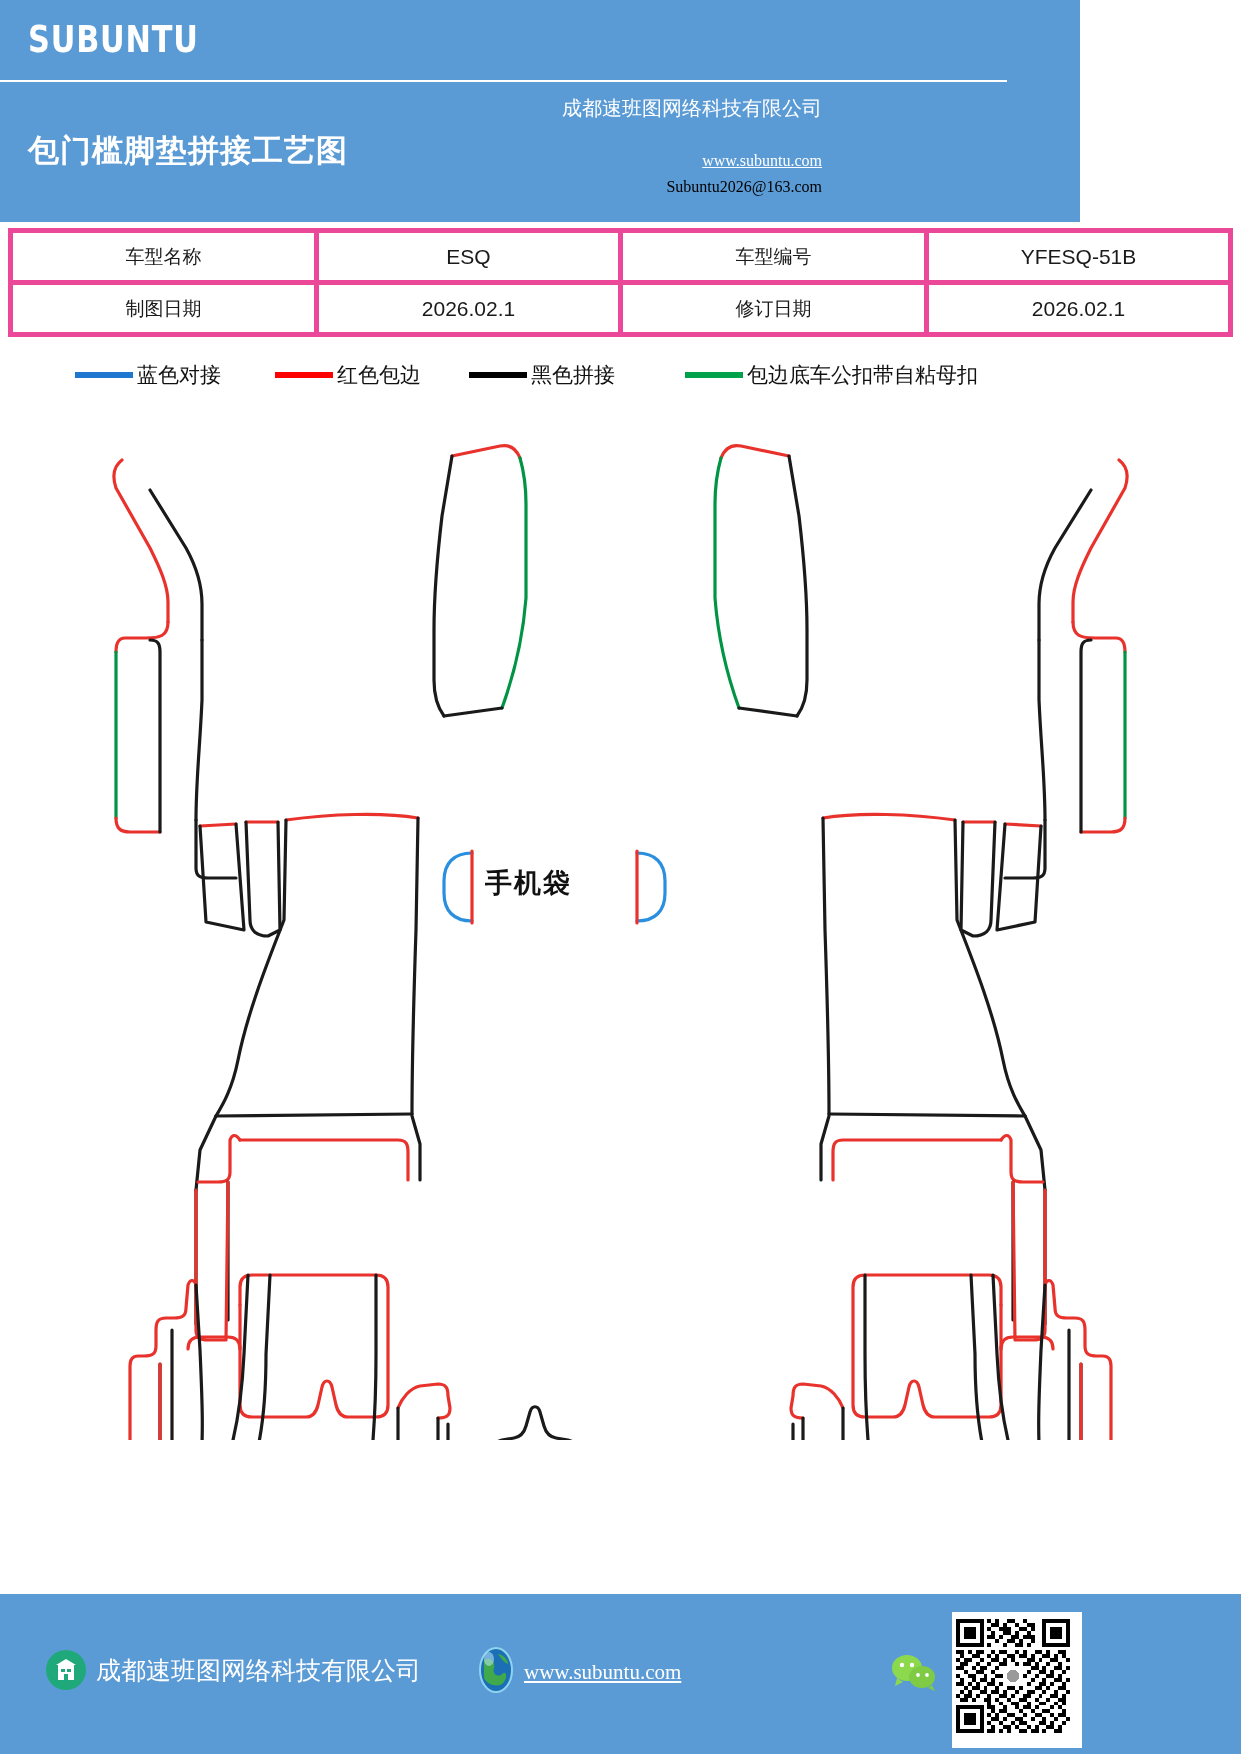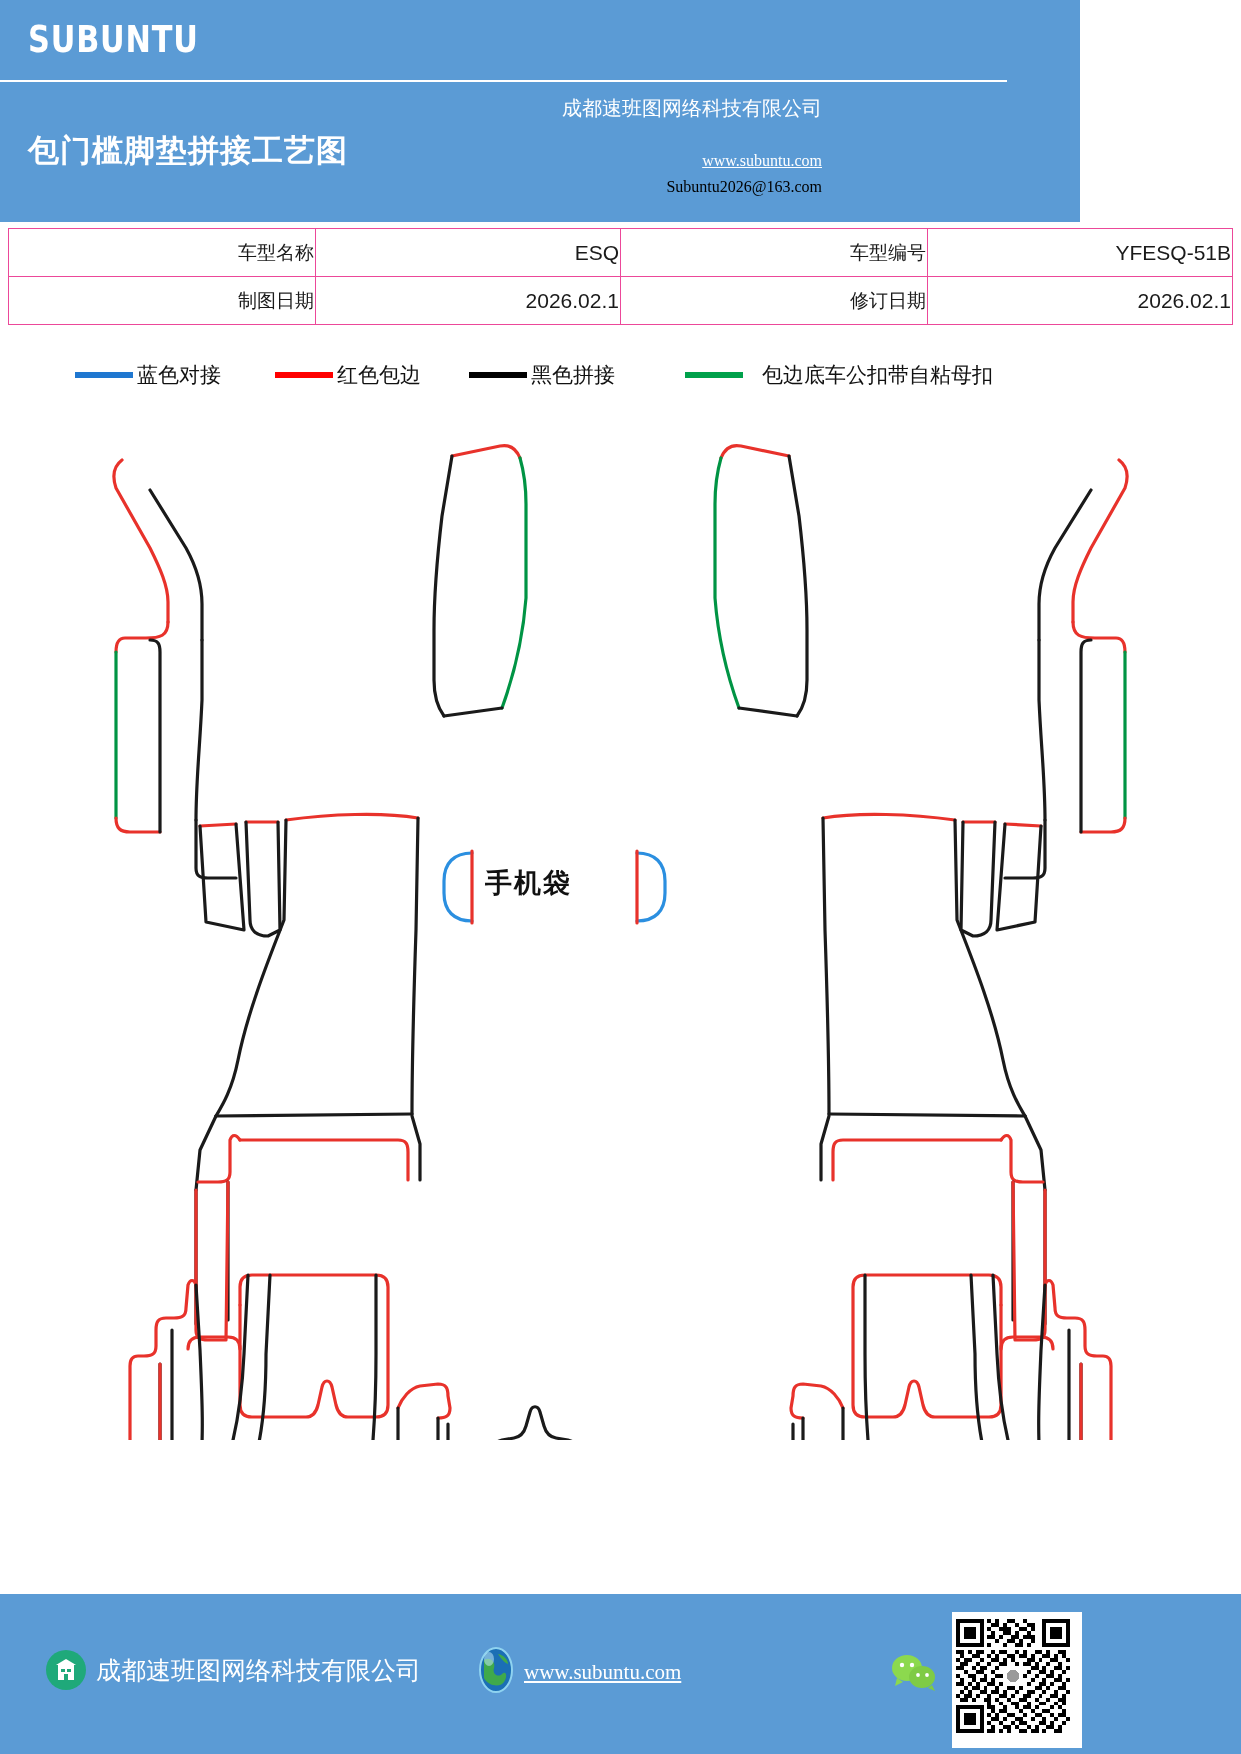--- a/index.html
+++ b/index.html
@@ -87,23 +87,23 @@
 
   
   .info-table {
     position: absolute;
     left: 8px; top: 228px;
     width: 1225px;
     border-collapse: collapse;
     table-layout: fixed;
   }
   .info-table td {
-    border: 1px solid #ec4899;
+    border: 5px solid #ec4899;
     height: 45px;
-    text-align: right;
+    text-align: center;
     vertical-align: middle;
     font-size: 19px;
     color: #1a1a1a;
   }
   .info-table td.lbl { width: 275px; }
   .info-table td.val { width: 273px; }
   .info-table td.val-sans {
     font-family: Liberation Sans, sans-serif;
     font-size: 21px;
   }
@@ -127,21 +127,21 @@
     margin-right: 4px;
   }
   .legend-label {
     font-family: "DejaVu Sans", sans-serif;
     font-size: 21px;
     color: #111111;
   }
   #lg0 { left: 68px;  top: 6px; }
   #lg1 { left: 268px; top: 6px; }
   #lg2 { left: 462px; top: 6px; }
-  #lg3 { left: 678px; top: 6px; gap: 15px; }
+  #lg3 { left: 678px; top: 6px; }
 
   
   .drawing {
     position: absolute;
     left: 0; top: 400px;
     width: 1241px;
     height: 1040px;
   }
   .drawing svg { display: block; }
 

